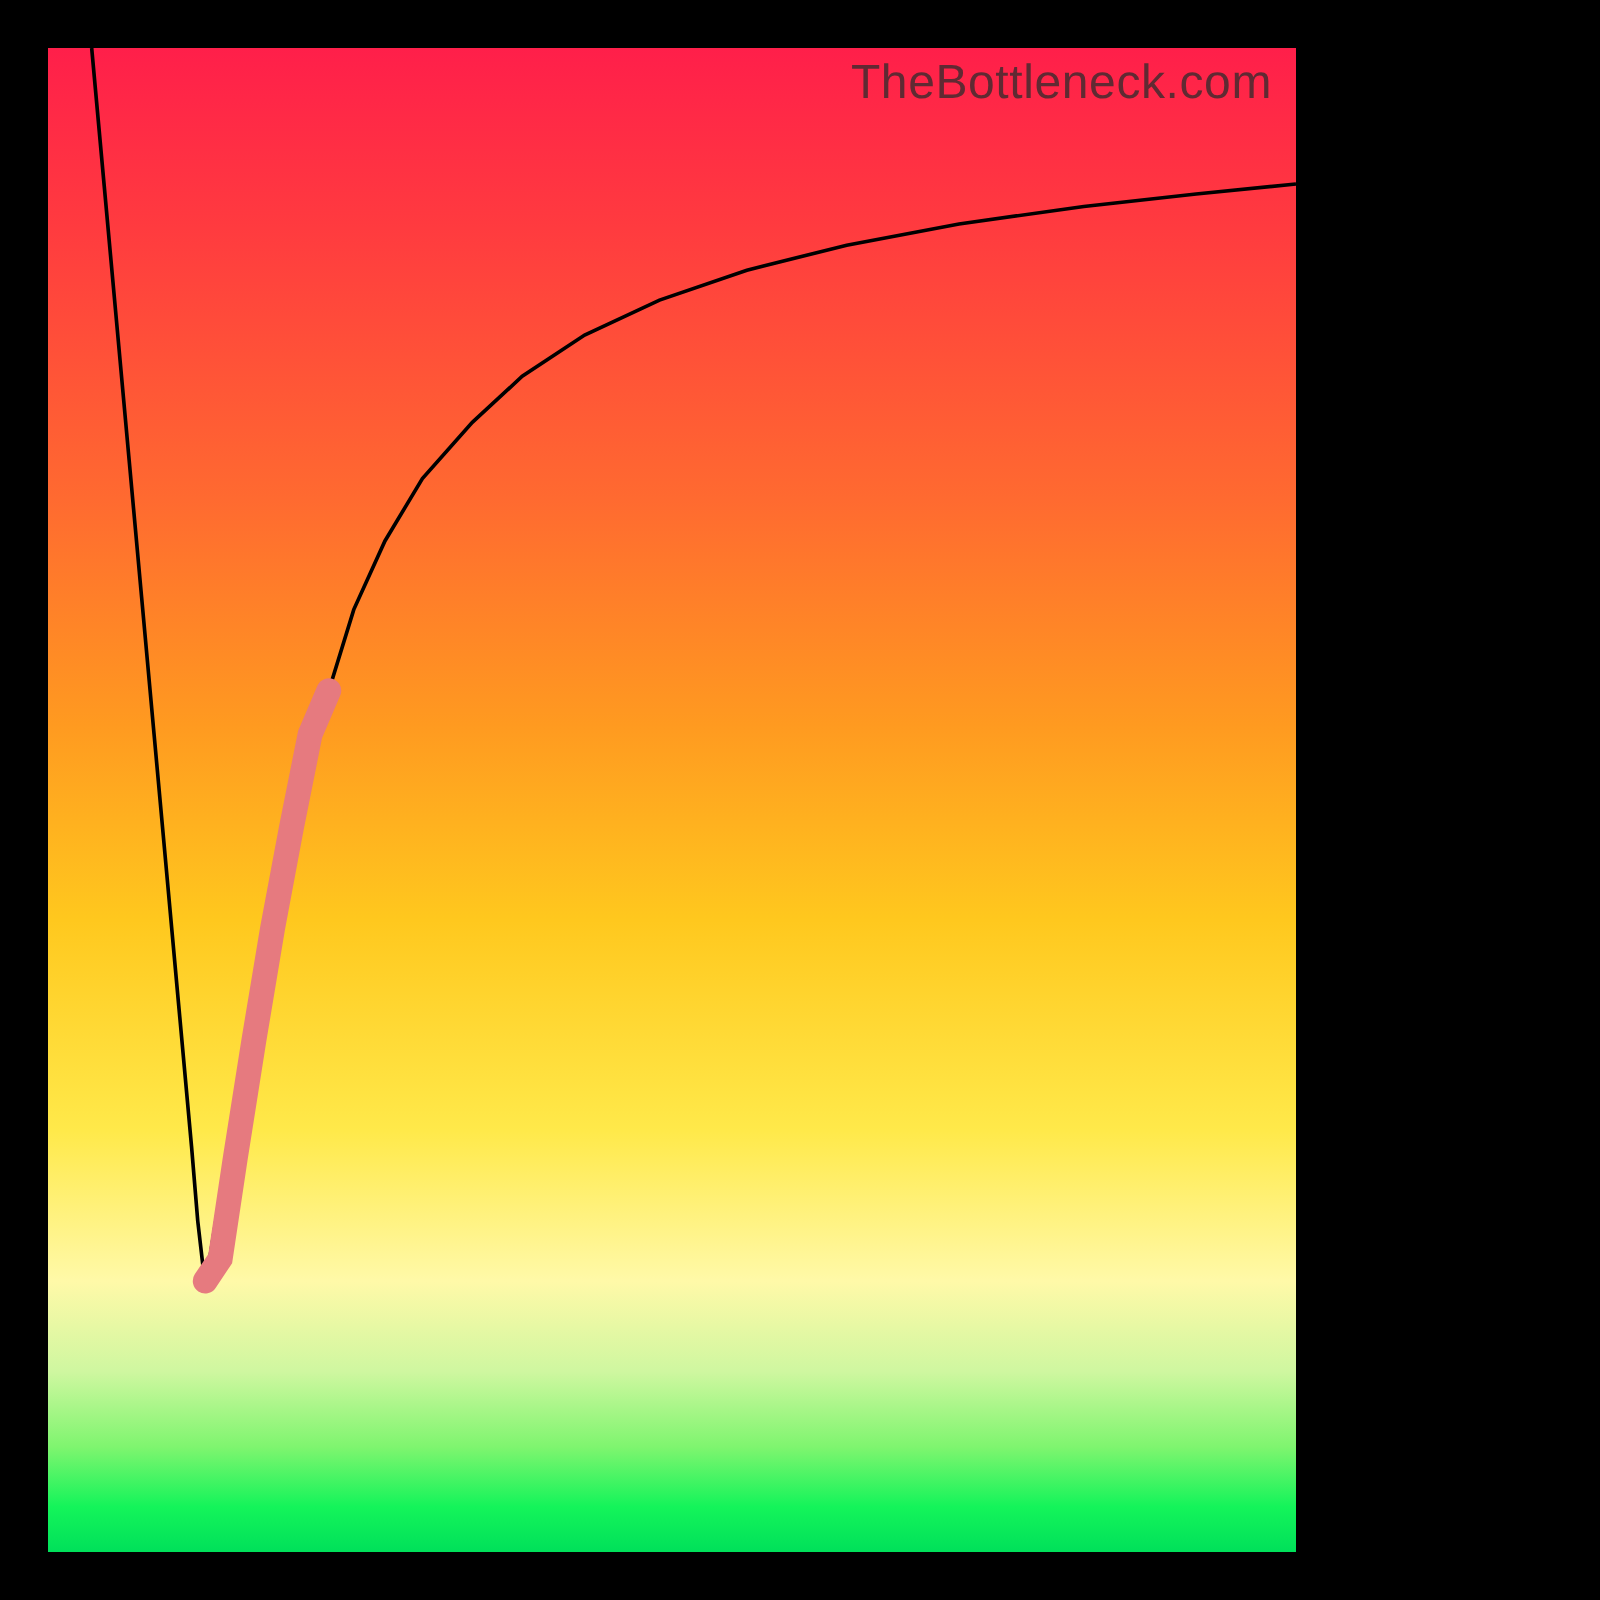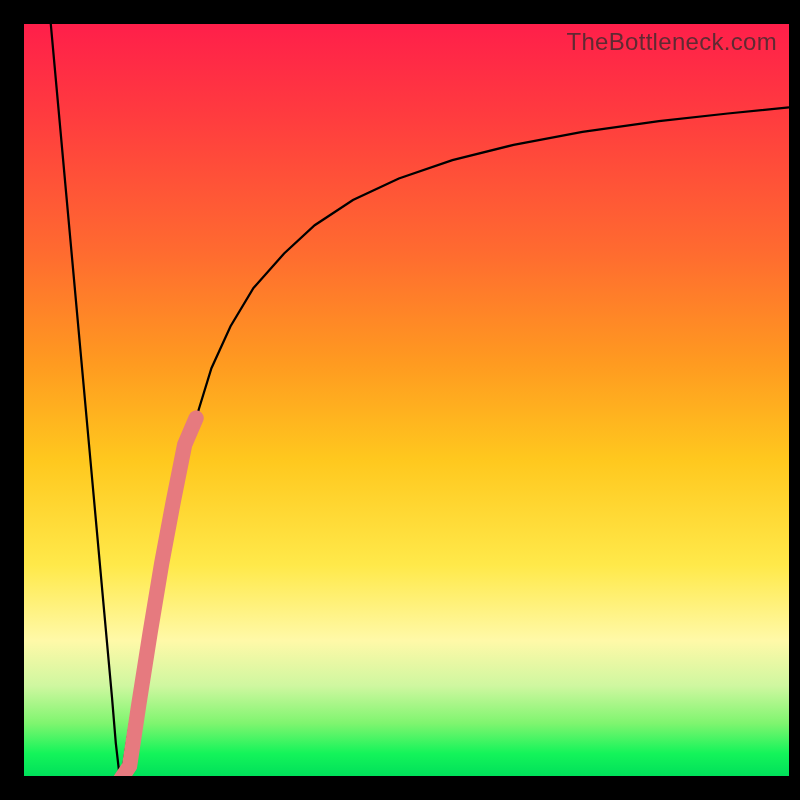--- a/index.html
+++ b/index.html
@@ -13,21 +13,21 @@
   }
   .frame {
     position: absolute;
     inset: 0;
     background: #000;
   }
   .plot-wrap {
     position: absolute;
     left: 24px;
     top: 24px;
-    width: 765px;   
+    width: 624px;   
     height: 752px;
     overflow: hidden;
     text-align: center;
   }
   .gradient {
     position: absolute;
     inset: 0;
     
     background: linear-gradient(to bottom,
       #ff1f4a 0%,

